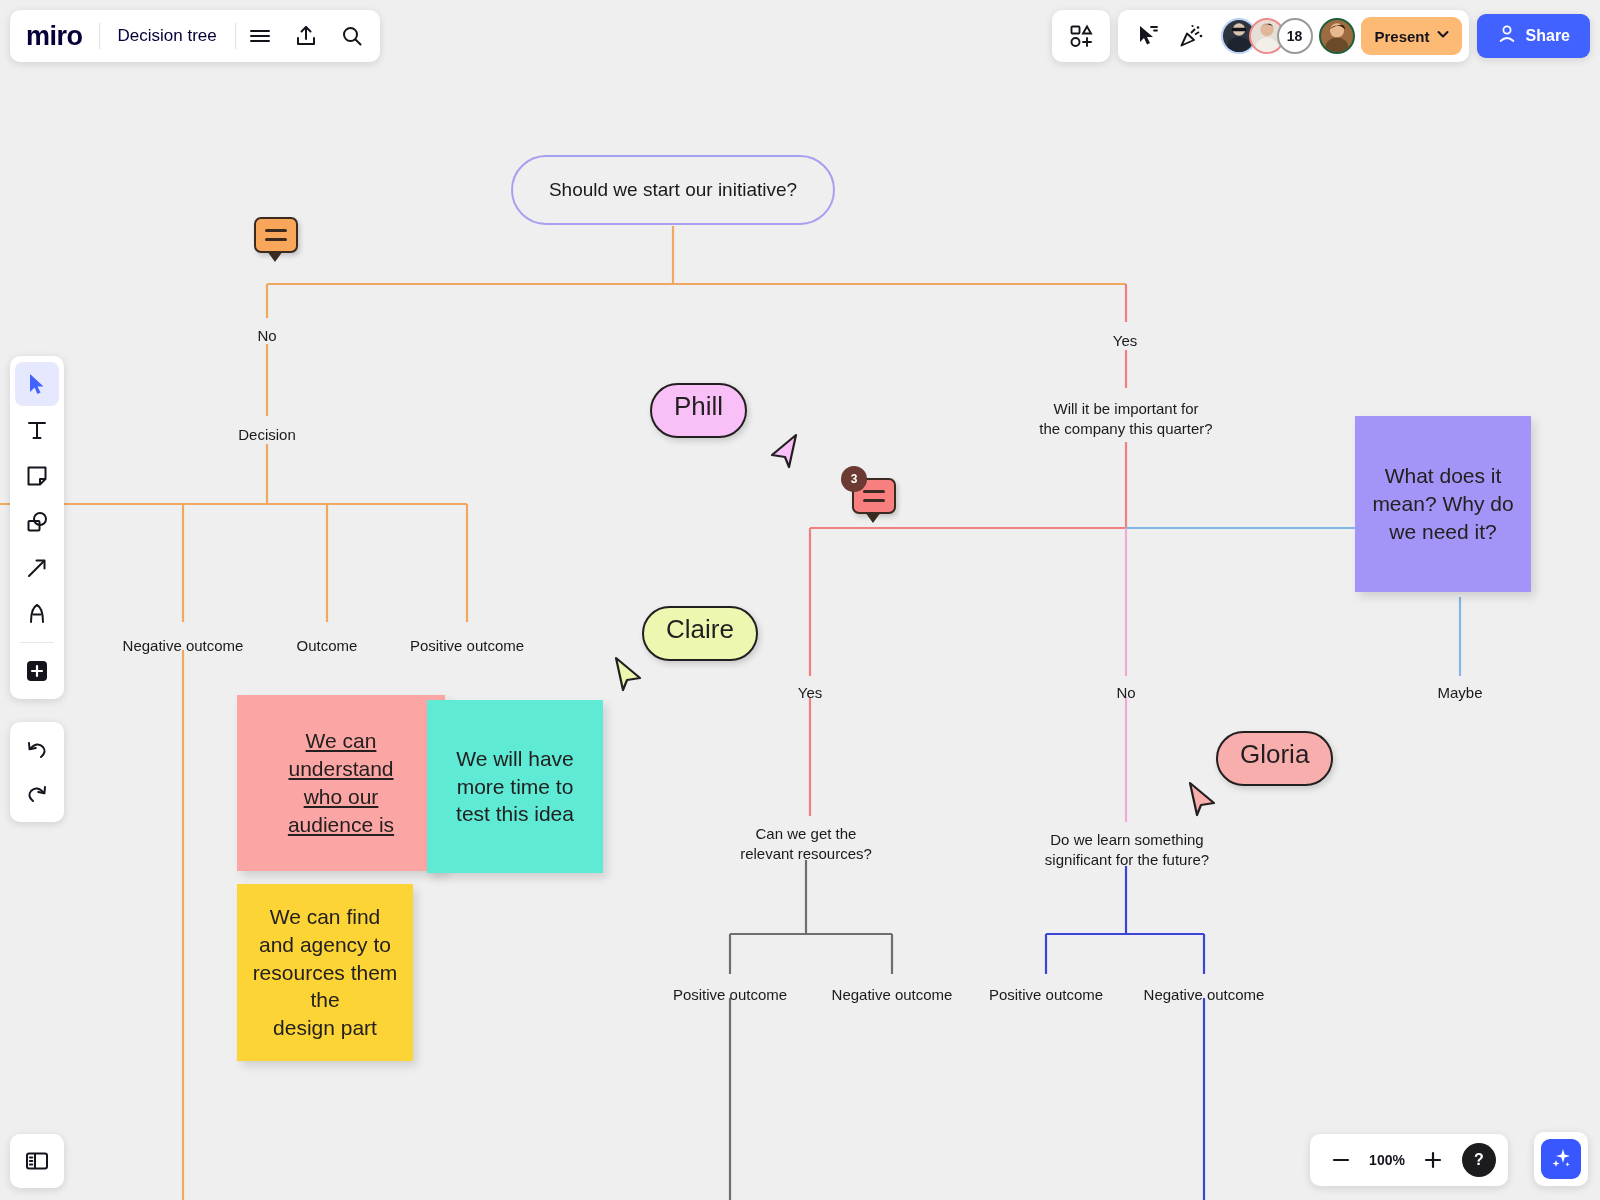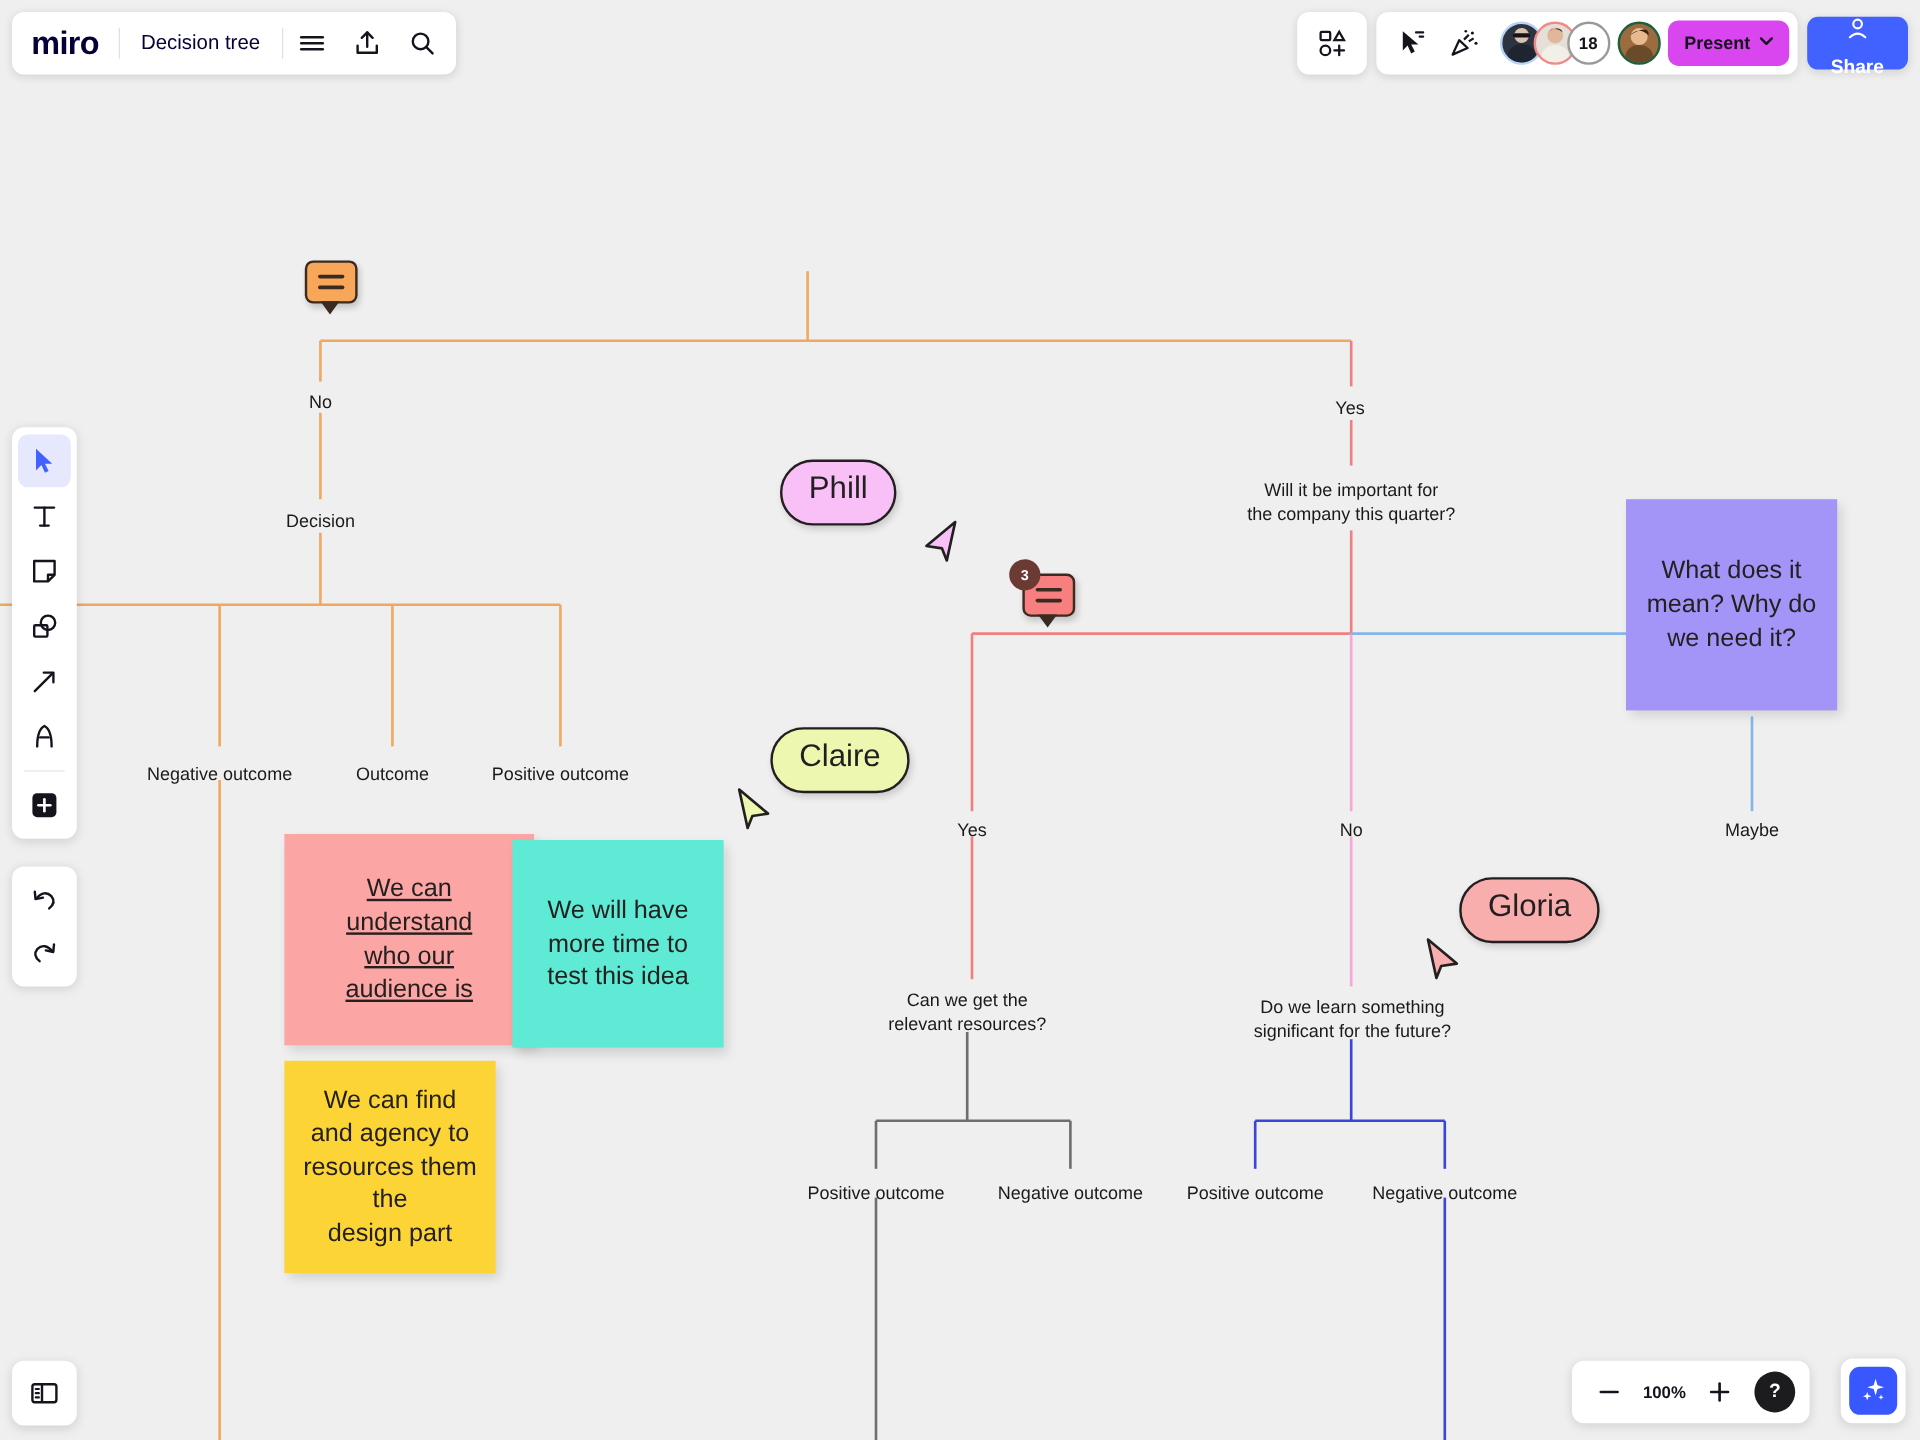--- a/index.html
+++ b/index.html
@@ -132,31 +132,30 @@
   }
   .avatar:first-child { margin-left: 0; }
   .count-ring {
     width: 36px; height: 36px; border-radius: 50%;
     border: 2.5px solid #9a9a9a; background: #fff;
     margin-left: -8px;
     display: flex; align-items: center; justify-content: center;
     font-size: 14px; font-weight: 600; color: #15131c;
   }
   #present-group {
-    background: #d946ef; border-radius: 9px; height: 38px;
+    background: #fdba74; border-radius: 9px; height: 38px;
     display: flex; align-items: center; gap: 4px; padding: 0 10px 0 14px;
     margin-left: 6px;
   }
   #present-label { font-size: 15px; font-weight: 600; color: #15131c; }
   #share-btn {
     background: #4262ff; color: #fff; height: 44px; border-radius: 9px;
     display: flex; align-items: center; gap: 9px; padding: 0 20px;
     font-size: 16px; font-weight: 600;
     box-shadow: 0 2px 8px rgba(0,0,0,0.12);
-    flex-direction: column;
   }
 
   
   #toolbar {
     position: absolute; left: 10px; top: 356px;
     width: 54px; background: #fff; border-radius: 10px;
     padding: 6px 5px; display: flex; flex-direction: column; align-items: center;
     box-shadow: 0 2px 9px rgba(0,0,0,0.13);
     gap: 2px;
   }
@@ -247,20 +246,23 @@
         <path d="M730,998 L730,1200" stroke="#6e6e6e"></path>
 
         <path d="M1126,866 L1126,934" stroke="#3b46d8"></path>
         <path d="M1046,934 L1204,934" stroke="#3b46d8"></path>
         <path d="M1046,934 L1046,974" stroke="#3b46d8"></path>
         <path d="M1204,934 L1204,974" stroke="#3b46d8"></path>
         <path d="M1204,998 L1204,1200" stroke="#3b46d8"></path>
       </g>
     </svg>
 
+    <div class="root-node" id="root-node" style="left: 511px; top: 155px; width: 324px; height: 70px; border-color: rgb(167, 160, 240);">
+      <span>Should we start our initiative?</span>
+    </div>
 
     <div id="labels-layer">
         <div class="node-label" style="left: 267px; top: 326px; font-size: 15px;">No</div>
         <div class="node-label" style="left: 1125px; top: 331px; font-size: 15px;">Yes</div>
         <div class="node-label" style="left: 267px; top: 425px; font-size: 15px;">Decision</div>
         <div class="node-label" style="left: 1126px; top: 399px; font-size: 15px;">Will it be important for
 the company this quarter?</div>
         <div class="node-label" style="left: 183px; top: 636px; font-size: 15px;">Negative outcome</div>
         <div class="node-label" style="left: 327px; top: 636px; font-size: 15px;">Outcome</div>
         <div class="node-label" style="left: 467px; top: 636px; font-size: 15px;">Positive outcome</div>

